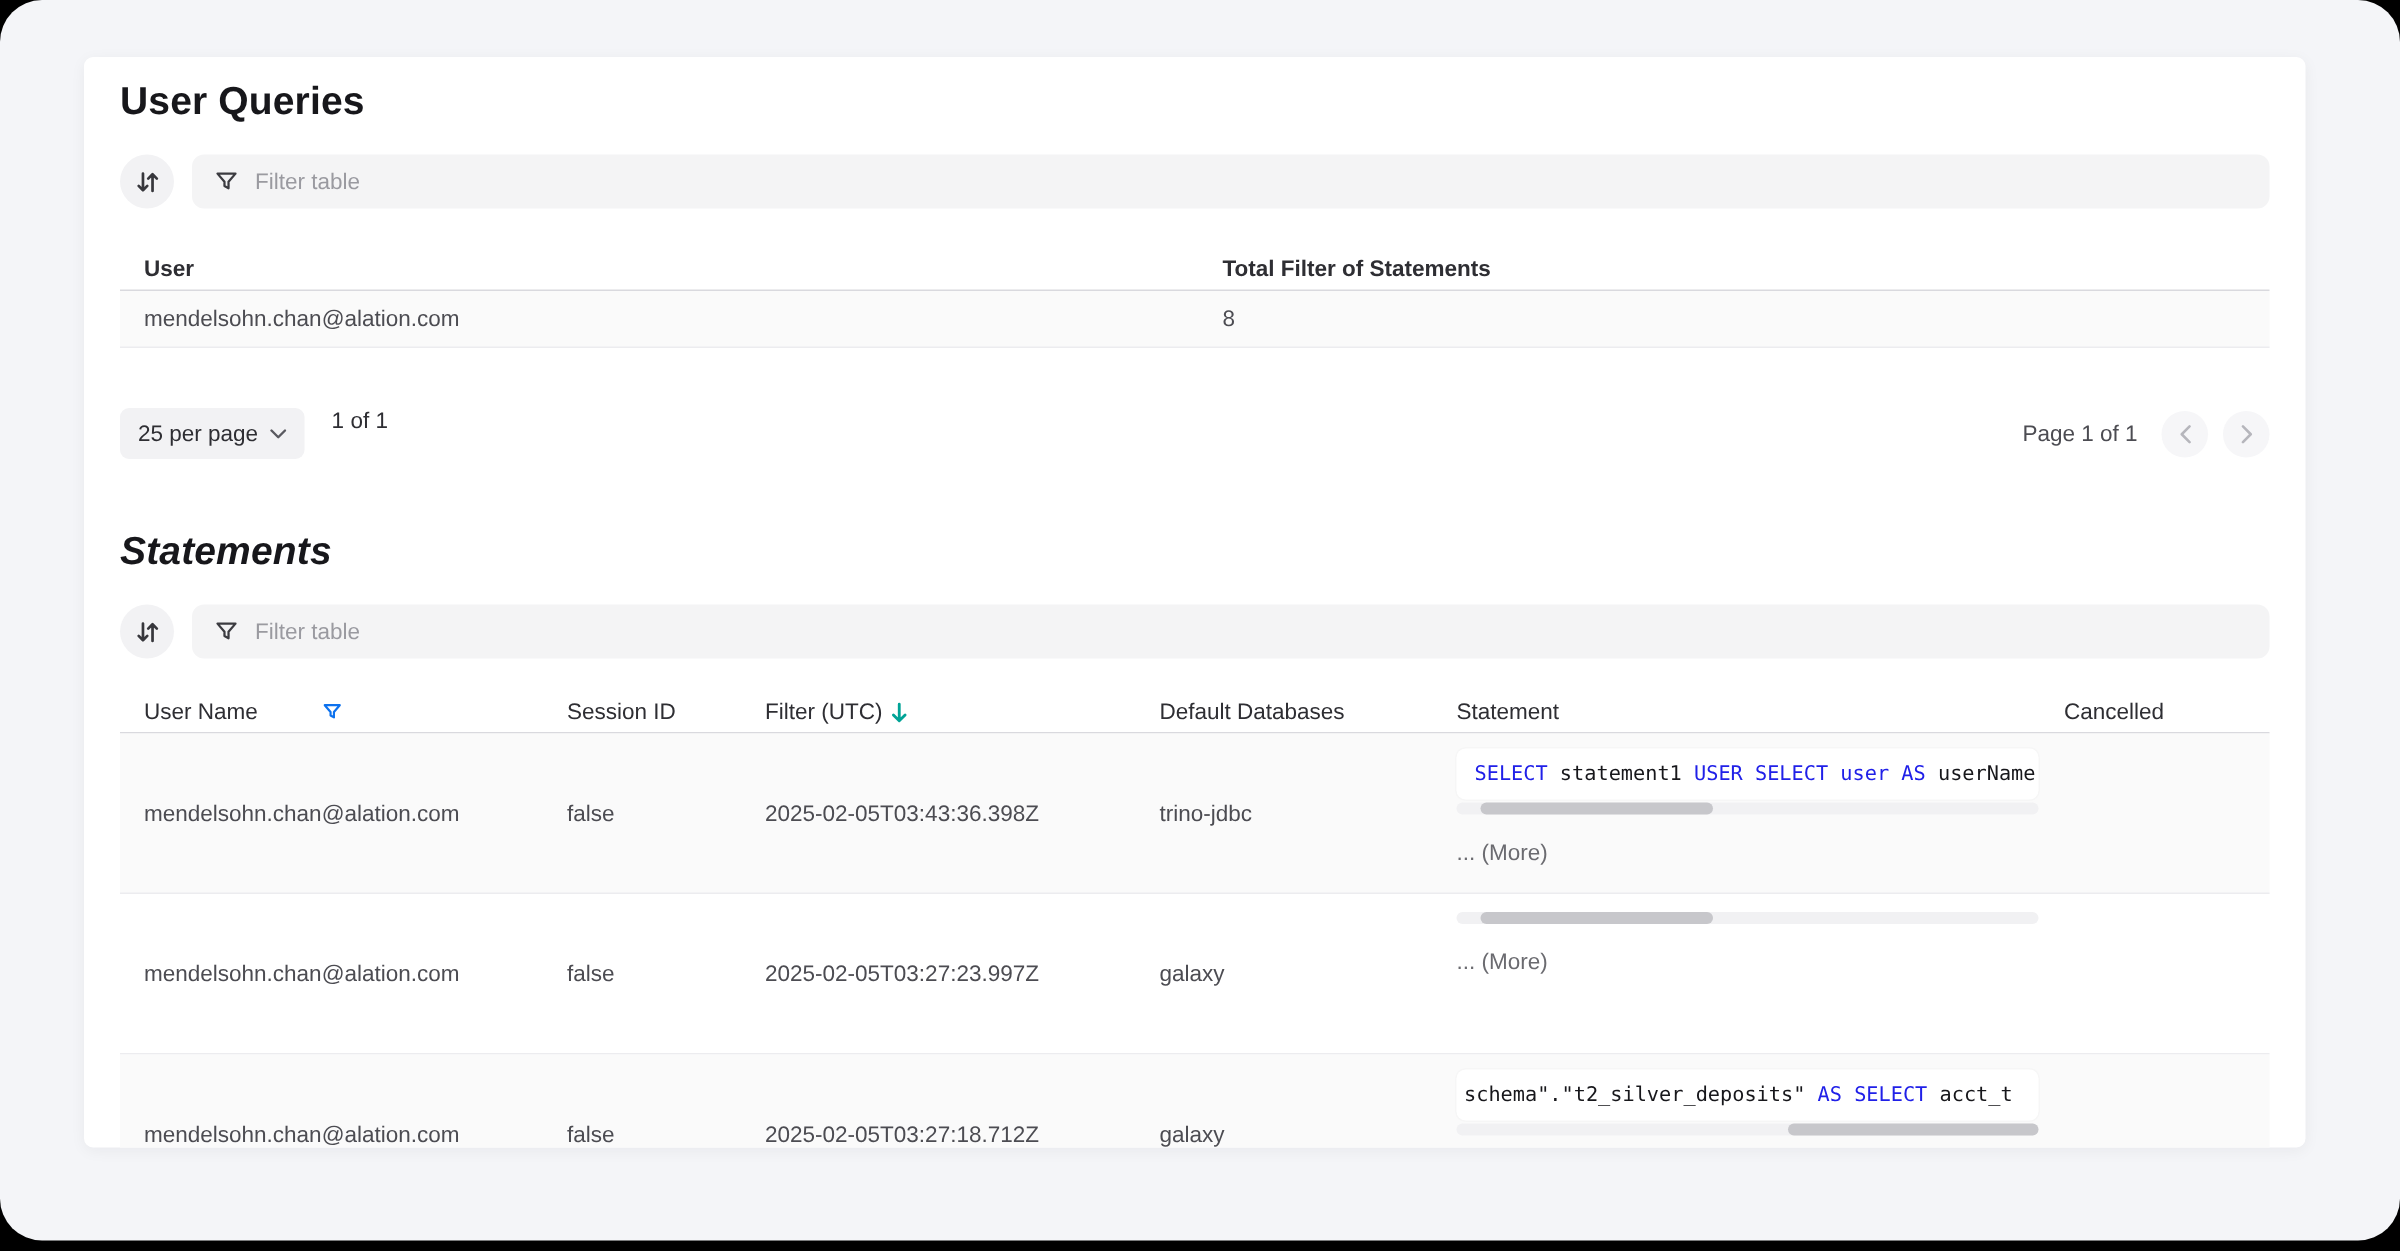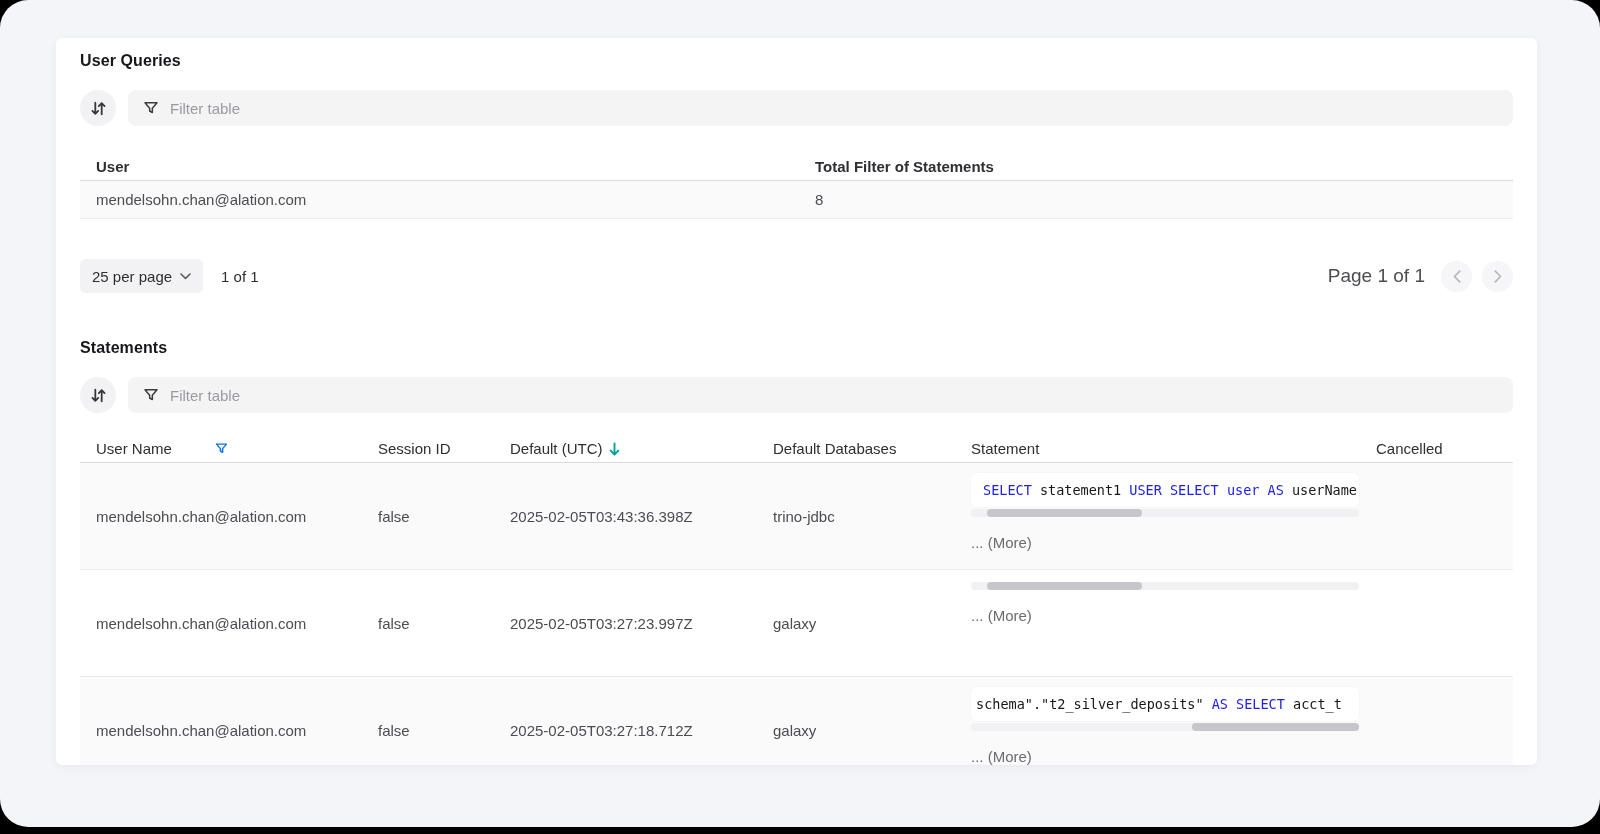--- a/index.html
+++ b/index.html
@@ -3,49 +3,49 @@
 <meta charset="utf-8">
 <style>
   * { margin:0; padding:0; box-sizing:border-box; }
   html,body { width:1600px; height:834px; background:#000; overflow:hidden;
               font-family:"Liberation Sans", sans-serif; }
   .window { position:absolute; left:0; top:0; width:1600px; height:827px;
             background:#f4f5f8; border-radius:28px; }
   .card { position:absolute; left:56px; top:38px; width:1481px; height:727px;
           background:#fff; border-radius:6px; box-shadow:0 2px 10px rgba(16,24,40,.05);
           padding:14px 24px; overflow:hidden; }
-  h2 { font-size:16px; font-weight:700; color:#17171b; letter-spacing:.1px; }
-  .sec-statements h2 { margin-top:46px; }
+  h2 { font-size:26px; font-weight:700; color:#17171b; letter-spacing:.1px; }
+  .sec-statements h2 { margin-top:46px;font-style:italic; }
 
   
   .toolbar { display:flex; align-items:center; gap:12px; margin-top:20px; height:36px; }
   .circle-btn { width:36px; height:36px; border-radius:50%; border:none; background:#f2f2f4;
                 display:flex; align-items:center; justify-content:center; cursor:pointer; color:#37373c; }
   .filter-box { flex:1; height:36px; background:#f4f4f5; border-radius:8px; display:flex;
                 align-items:center; gap:10px; padding:0 14px; color:#3c3c41; }
   .filter-box input { border:none; outline:none; background:transparent; flex:1;
                       font-size:15px; font-family:"Liberation Sans", sans-serif; color:#2e2e33; }
   .filter-box input::placeholder { color:#9a9aa0; }
 
   
   .q-head, .q-row { display:grid; grid-template-columns:719px 1fr; padding:0 16px; align-items:center; }
   .q-table { margin-top:26px; }
   .q-head { height:29px; border-bottom:1px solid #d9d9de; font-weight:700; font-size:15px; color:#2e2e33; }
   .q-row  { height:38px; background:#fafafa; border-bottom:1px solid #ececef;
             font-size:15px; color:#4c4c52; }
 
   
   .pager { margin-top:40px; display:flex; align-items:center; justify-content:space-between; }
-  .pager-left { display:flex; align-items:center; gap:18px; }
+  .pager-left { display:flex; align-items:flex-start; gap:18px; }
   .per-page { height:34px; background:#f2f2f4; border:none; border-radius:6px; padding:0 12px;
               font-size:15px; color:#2e2e33; display:flex; align-items:center; gap:8px; cursor:pointer;
               font-family:"Liberation Sans", sans-serif; }
   .range-label { font-size:15px; color:#2e2e33; }
   .pager-right { display:flex; align-items:center; gap:10px; }
-  .page-label { font-size:19px; color:#4c4c52; margin-right:6px; }
+  .page-label { font-size:15px; color:#4c4c52; margin-right:6px; }
   .nav-btn { width:31px; height:31px; border-radius:50%; border:none; background:#f6f6f8;
              display:flex; align-items:center; justify-content:center; color:#b6b6bc; cursor:pointer; }
 
   
   .s-table { margin-top:22px; }
   .s-head, .s-row { display:grid; grid-template-columns:282px 132px 263px 198px 405px 1fr;
                     padding:0 16px; }
   .s-head { height:28px; border-bottom:1px solid #d9d9de; font-weight:400; font-size:15px;
             color:#2e2e33; align-items:center; }
   .s-head .hcell { display:flex; align-items:center; }
@@ -171,21 +171,21 @@
             <span class="hfilter">
               <svg width="15" height="15" viewBox="0 0 24 24" fill="none" stroke="currentColor" stroke-width="2.3" stroke-linejoin="round">
                 <path d="M4 5h16l-6.2 7.2V18l-3.6-2v-3.8z"></path>
               </svg>
             </span>
           </div>
           <div class="hcell">
             <span>Session ID</span>
           </div>
           <div class="hcell">
-            <span>Default (UTC)</span>
+            <span>Filter (UTC)</span>
             <span class="hsort">
               <svg width="11" height="14" viewBox="0 0 11 14" fill="none" stroke="currentColor" stroke-width="1.9" stroke-linecap="round" stroke-linejoin="round">
                 <path d="M5.5 1.5v10.5M1.6 8.6l3.9 3.9 3.9-3.9"></path>
               </svg>
             </span>
           </div>
           <div class="hcell">
             <span>Default Databases</span>
           </div>
           <div class="hcell">

